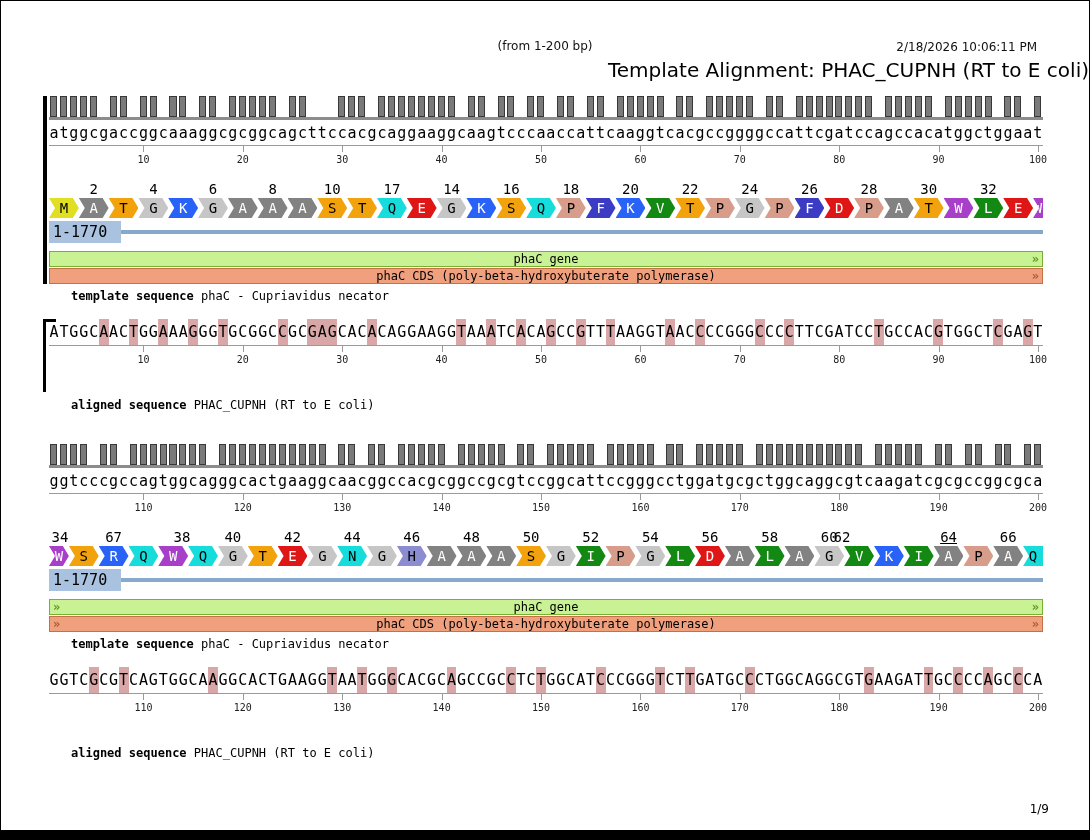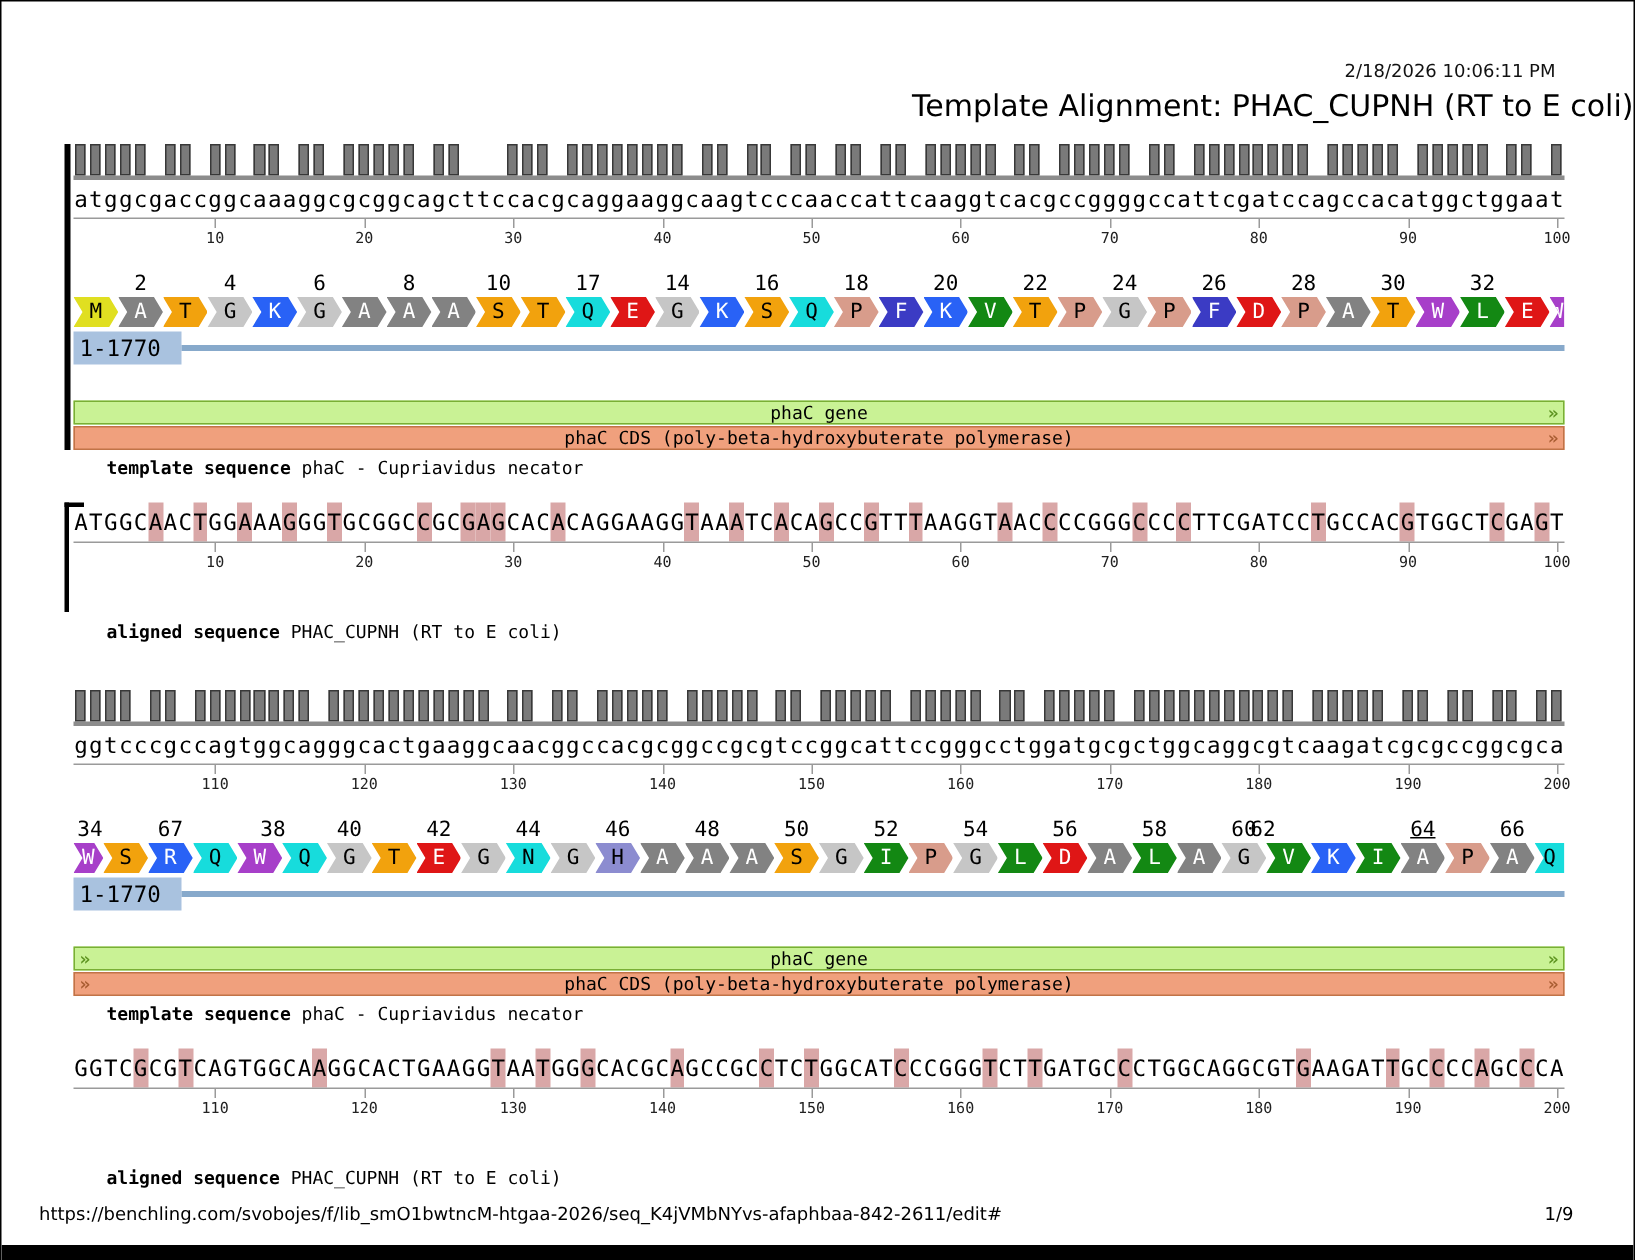--- a/index.html
+++ b/index.html
@@ -36,38 +36,39 @@
   .aa-row{position:relative;height:22px;}
   .aa{position:absolute;top:1px;height:20px;
       clip-path:polygon(0 0,calc(100% - 6px) 0,100% 50%,calc(100% - 6px) 100%,0 100%,6px 50%);
       text-align:center;font-size:14px;line-height:20px;}
   .aa.flatR{clip-path:polygon(0 0,100% 0,100% 100%,0 100%,6px 50%);}
   .range-row{display:flex;margin-top:2px;height:22px;}
   .range-chip{background:#a9c2df;color:#000;font-size:15px;line-height:22px;padding:0 14px 0 4px;}
   .range-line{flex:1;height:4px;background:#87a9cb;align-self:center;}
   .bar{position:relative;height:16px;box-sizing:border-box;border:1px solid;text-align:center;
        font-size:12px;line-height:14px;color:#000;}
-  .gene-bar{margin-top:24px;background:#c9f295;border-color:#79af35;}
+  .gene-bar{margin-top:8px;background:#c9f295;border-color:#79af35;}
   .cds-bar{margin-top:1px;background:#f0a07d;border-color:#c17347;}
   .chev{position:absolute;top:0;font-size:12px;font-weight:bold;line-height:14px;}
   .gene-bar .chev{color:#5d9420;} .cds-bar .chev{color:#a85c31;}
   .chev.left{left:3px;} .chev.right{right:3px;}
   .seq-label{margin:5px 0 0 22px;font-size:12px;color:#000;height:16px;}
   .seq-label b{font-weight:bold;}
   .seq-label span{font-weight:normal;}
   .tmpl-label{margin-bottom:14px;}
   .aligned-label{margin-top:6px;}
   .footer-url{position:absolute;left:25px;bottom:24px;font:12px "DejaVu Sans",sans-serif;color:#000;}
   .footer-page{position:absolute;right:40px;bottom:24px;font:12px "DejaVu Sans",sans-serif;color:#000;}
   .bottom-strip{position:absolute;left:0;bottom:0;width:100%;height:10px;background:#000;}
 </style>
 </head>
 <body>
 
 <div class="page">
+  <div class="range-note">(from 1-200 bp)</div>
   <div class="datetime">2/18/2026 10:06:11 PM</div>
   <div class="title">Template Alignment: PHAC_CUPNH (RT to E coli)</div>
 
   <div class="content">
 
     <div class="seq-block">
       <div class="tmpl-group">
         <div class="caret caret-template"></div>
         <div class="match-track">
             <div class="mbox" style="left: 1.2px; width: 7.04px;"></div>
@@ -482,16 +483,15 @@
             <div class="tlab" style="left: 989.03px;">200</div>
           </div>
       </div>
       <div class="seq-label aligned-label">
         <b>aligned sequence</b>&nbsp;<span>PHAC_CUPNH (RT to E coli)</span>
       </div>
     </div>
 
   </div>
 
-  <div class="footer-url">https://benchling.com/svobojes/f/lib_smO1bwtncM-htgaa-2026/seq_K4jVMbNYvs-afaphbaa-842-2611/edit#</div>
   <div class="footer-page">1/9</div>
   <div class="bottom-strip"></div>
 </div>
 
 </body></html>

